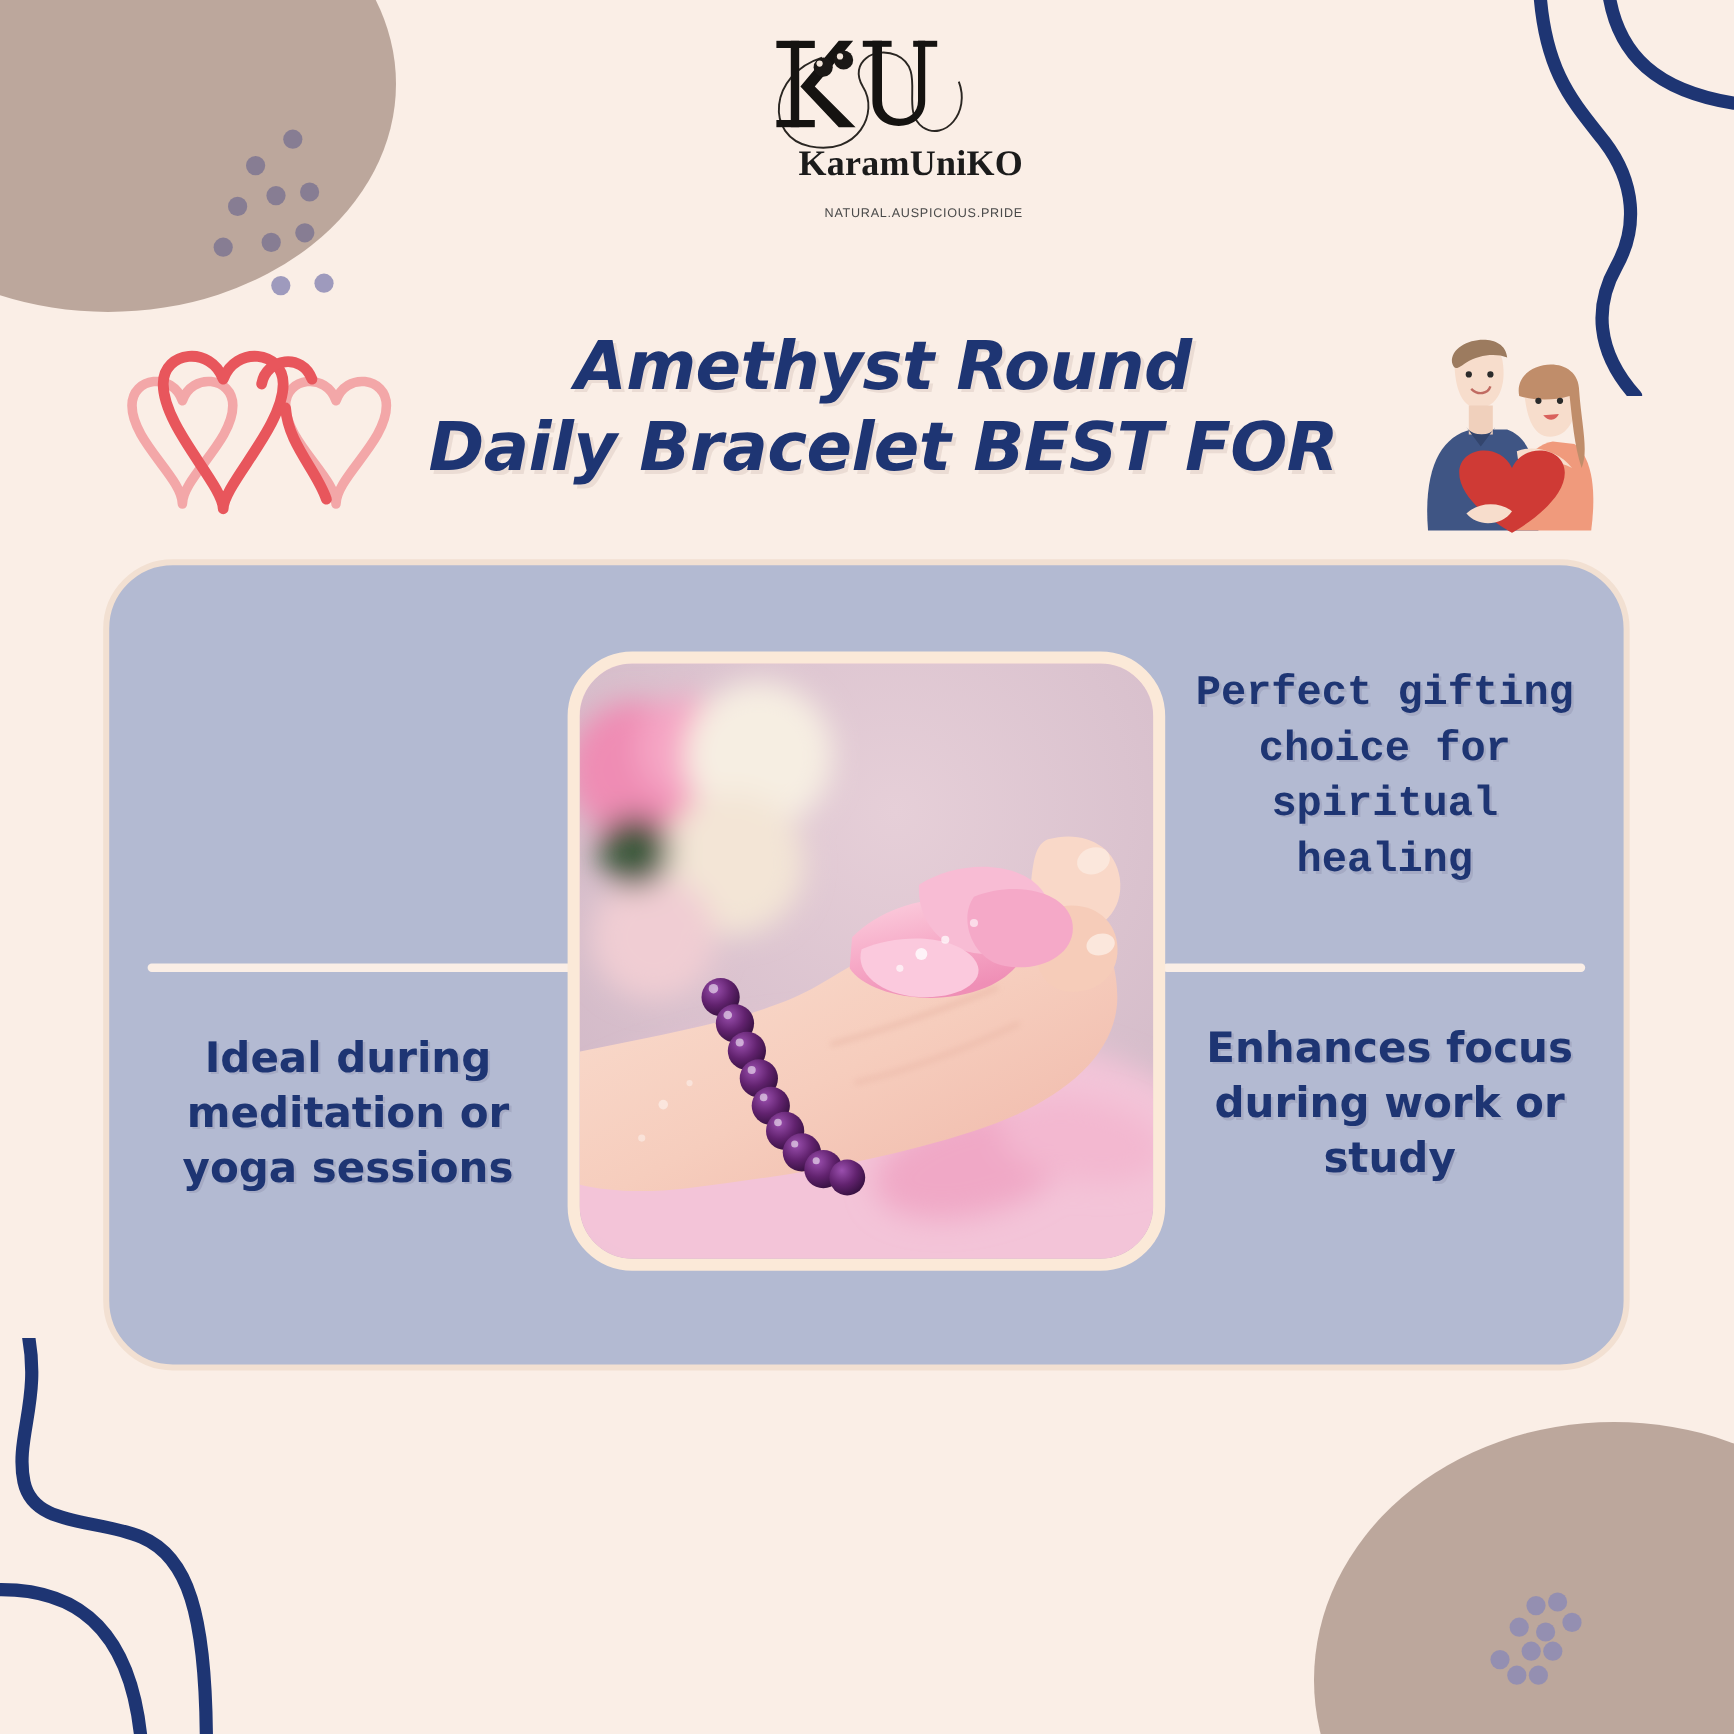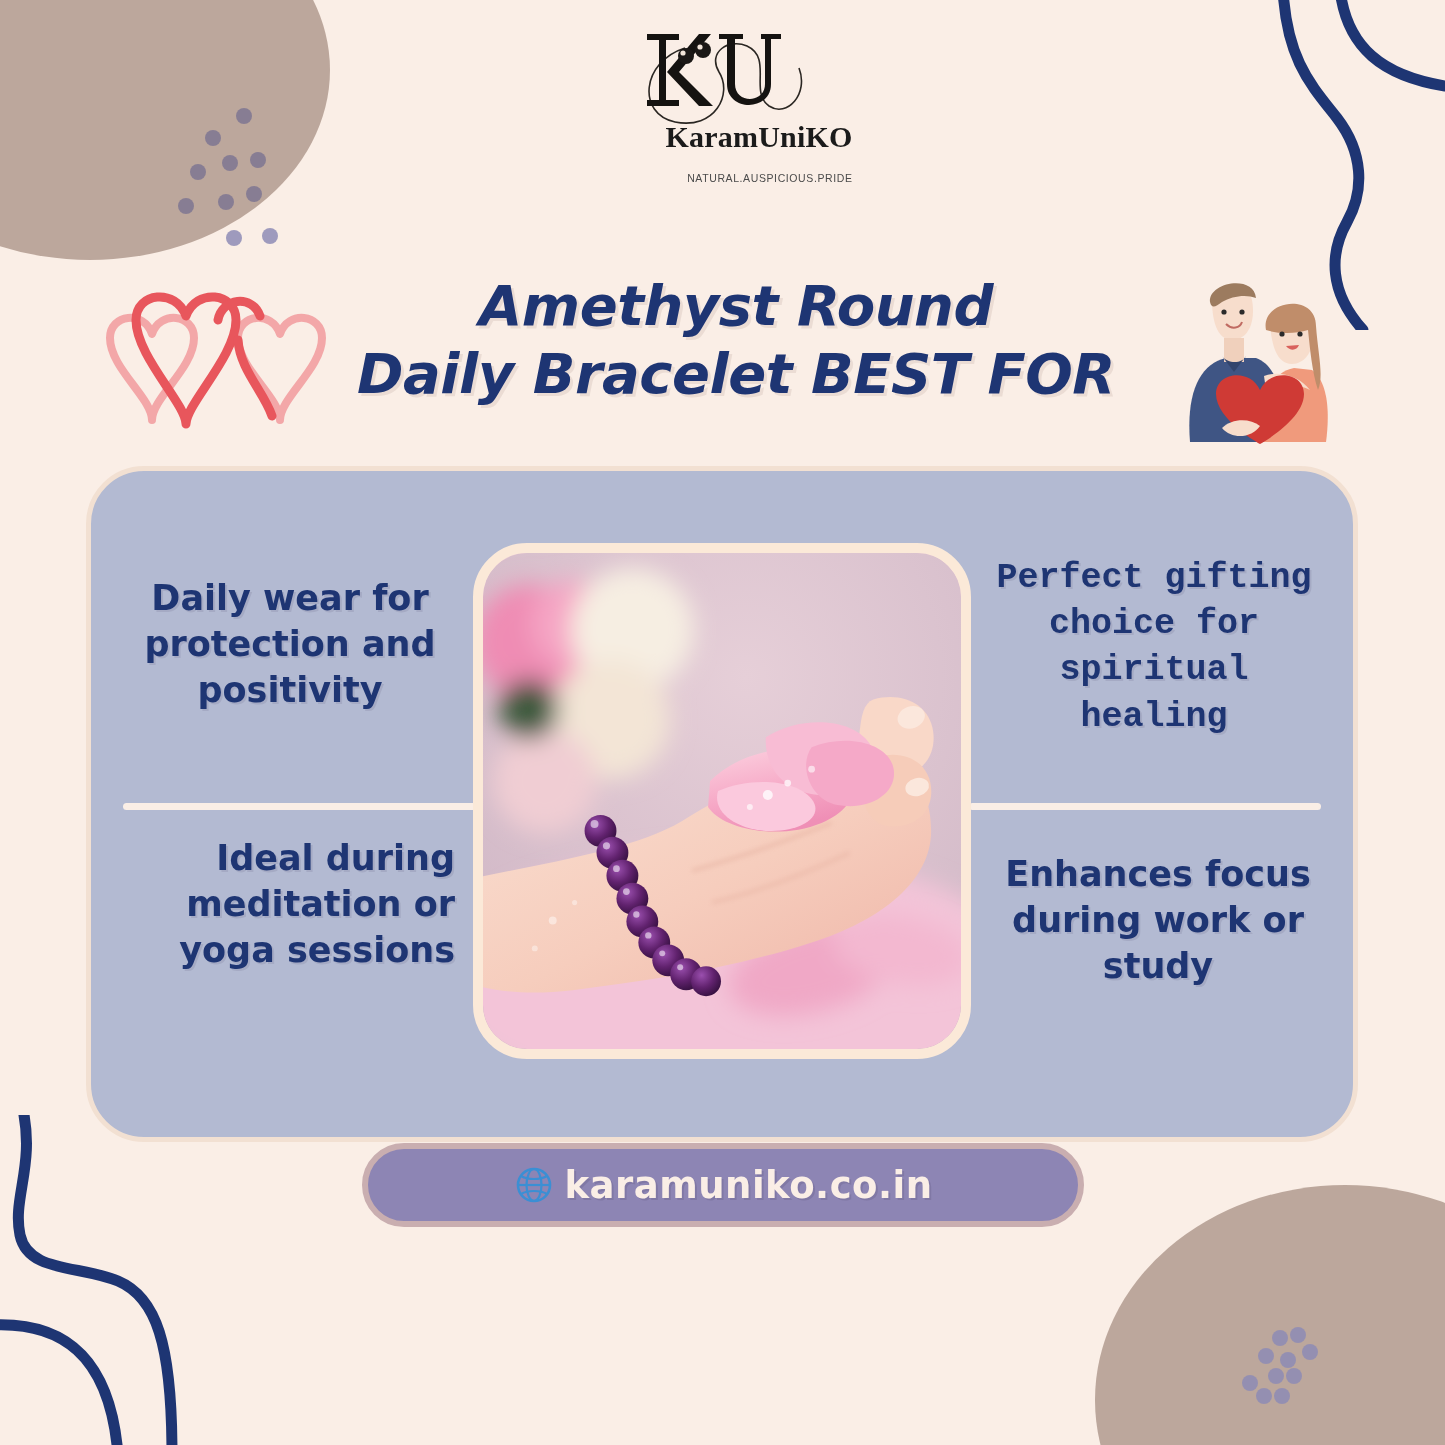--- a/index.html
+++ b/index.html
@@ -116,21 +116,21 @@
     text-align: center;
     font-family: "DejaVu Sans", sans-serif;
     font-weight: 700;
     font-size: 35px;
     line-height: 1.32;
     color: #1e3573;
     text-shadow: 2px 2px 0 rgba(110,110,140,0.20);
   }
   .cell-tl { left: 34px;  top: 104px; }
   .cell-tr { right: 34px; top: 84px; font-family: Liberation Mono, monospace; }
-  .cell-bl { left: 34px;  top: 364px; text-align: right; }
+  .cell-bl { left: 34px;  top: 388px; }
   .cell-br { right: 30px; top: 380px; }
 
   .divider {
     position: absolute;
     height: 7px;
     background: #faeee6;
     border-radius: 4px;
     top: 332px;
   }
   .divider-left  { left: 32px;  width: 362px; }
@@ -281,21 +281,20 @@
     <path d="M62 156 C 72 146, 90 146, 100 154 C 92 166, 72 168, 62 156 Z" fill="#f7ddcc"></path>
   </svg>
 
   <div class="title-block">
     <div class="title-line">Amethyst Round</div>
     <div class="title-line">Daily Bracelet BEST FOR</div>
   </div>
 
   <div class="panel">
 
-    <div class="cell cell-tl">Daily wear for protection and positivity</div>
     <div class="cell cell-tr">Perfect gifting choice for spiritual healing</div>
     <div class="cell cell-bl">Ideal during meditation or yoga sessions</div>
     <div class="cell cell-br">Enhances focus during work or study</div>
 
     <div class="divider divider-left"></div>
     <div class="divider divider-right"></div>
 
     <div class="photo-frame">
       <div class="photo-inner">
         <svg width="100%" height="100%" viewBox="0 0 480 500" preserveAspectRatio="xMidYMid slice">
@@ -394,24 +393,14 @@
           </g>
 
           <circle cx="70" cy="370" r="4" fill="#ffffff" opacity=".45"></circle>
           <circle cx="52" cy="398" r="3" fill="#ffffff" opacity=".4"></circle>
           <circle cx="92" cy="352" r="2.6" fill="#ffffff" opacity=".4"></circle>
         </svg>
       </div>
     </div>
   </div>
 
-  <div class="url-pill">
-    <svg class="globe-icon" width="44" height="44" viewBox="0 0 44 44">
-      <circle cx="22" cy="22" r="16" fill="none" stroke="#3b8fd4" stroke-width="2.6"></circle>
-      <ellipse cx="22" cy="22" rx="7.5" ry="16" fill="none" stroke="#3b8fd4" stroke-width="2.2"></ellipse>
-      <line x1="6" y1="22" x2="38" y2="22" stroke="#3b8fd4" stroke-width="2.2"></line>
-      <path d="M9 13 C 16 17, 28 17, 35 13" fill="none" stroke="#3b8fd4" stroke-width="2.2"></path>
-      <path d="M9 31 C 16 27, 28 27, 35 31" fill="none" stroke="#3b8fd4" stroke-width="2.2"></path>
-    </svg>
-    <span class="url-text">karamuniko.co.in</span>
-  </div>
 
 </div>
 
 </body></html>

